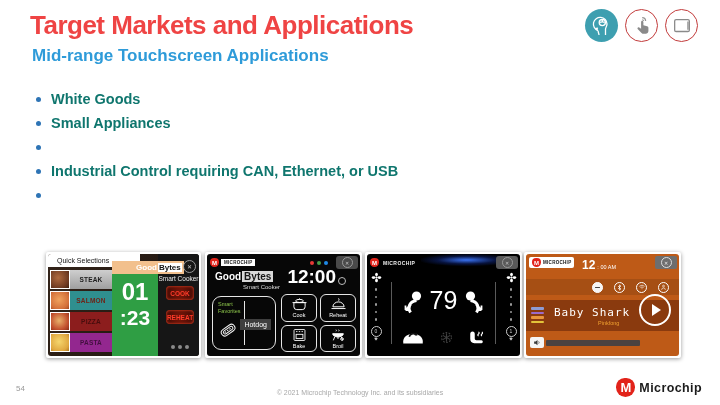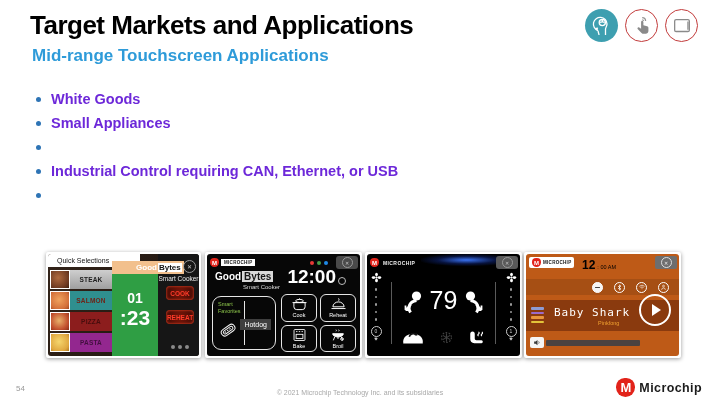--- a/index.html
+++ b/index.html
@@ -1,54 +1,54 @@
 <!DOCTYPE html>
 <html><head>
 <meta charset="utf-8">
 <style>
   html,body{margin:0;padding:0;background:#e9e9e9;}
   .slide{position:relative;width:720px;height:405px;background:#ffffff;
          font-family:"Liberation Sans",sans-serif;overflow:hidden;margin:0 auto;}
 
   
   .title{position:absolute;left:30px;top:10px;font-size:26px;font-weight:bold;
-         color:#000000;letter-spacing:-0.5px;}
+         color:#ef4444;letter-spacing:-0.5px;}
   .subtitle{position:absolute;left:32px;top:46px;font-size:17px;font-weight:bold;color:#2E9BD9;}
 
   
   .hdr-icons{position:absolute;top:9px;right:22px;display:flex;gap:7px;}
   .hicon{width:33px;height:33px;border-radius:50%;display:flex;align-items:center;justify-content:center;}
   .hicon.teal{background:#3E9FB0;}
   .hicon.ring{background:#fff;border:1.5px solid #C23B3B;box-sizing:border-box;}
 
   
   .bullets{position:absolute;left:36px;top:90px;}
   .bullet{display:flex;align-items:flex-start;height:24px;}
   .bullet .dot{width:5px;height:5px;border-radius:50%;background:#2E74B5;margin:7px 10px 0 0;flex:none;}
-  .bullet .txt{font-size:14.5px;font-weight:bold;color:#6d28d9;line-height:18px;}
+  .bullet .txt{font-size:14.5px;font-weight:bold;color:#0f766e;line-height:18px;}
 
   
   .shot{position:absolute;top:252px;height:106px;background:#fff;padding:2px;
         box-shadow:0 1px 4px rgba(0,0,0,.4);border-radius:2px;box-sizing:border-box;}
   .screen{position:relative;width:100%;height:100%;overflow:hidden;border-radius:3px;}
 
   
   .sc1{background:linear-gradient(120deg,#33241a,#1c130d);}
   .sc1 .qs-tab{position:absolute;left:0;top:0;width:92px;height:13px;background:#fff;
                font-size:7px;color:#151515;display:flex;align-items:center;padding-left:9px;
                border-radius:0 0 5px 0;box-sizing:border-box;}
   .sc1 .rows{position:absolute;left:2px;top:16px;width:62px;}
   .sc1 .row{display:flex;height:19px;margin-bottom:2px;}
   .sc1 .thumb{width:20px;height:19px;background:#fff;padding:1px;box-sizing:border-box;flex:none;}
   .sc1 .thumb i{display:block;width:100%;height:100%;}
   .sc1 .band{flex:1;display:flex;align-items:center;justify-content:center;
              font-size:6.5px;font-weight:bold;letter-spacing:.2px;}
   .sc1 .green{position:absolute;left:64px;top:20px;width:46px;bottom:0;background:#2f9e44;
               color:#fff;font-weight:bold;text-align:center;}
-  .sc1 .green .min{font-size:14px;margin-top:16px;}
+  .sc1 .green .min{font-size:24px;margin-top:4px;}
   .sc1 .green .sec{font-size:21px;}
   .sc1 .rightcol{position:absolute;left:110px;right:0;top:0;bottom:0;background:#161616;}
   .sc1 .banner{position:absolute;left:64px;top:7px;width:72px;height:13px;background:#f2c08d;
                display:flex;align-items:center;justify-content:flex-end;font-size:8px;font-weight:bold;z-index:3;}
   .sc1 .banner .g{color:#fff;}
   .sc1 .banner .b{color:#111;background:#fff;padding:0 1px;margin-left:1px;}
   .sc1 .smart{position:absolute;left:110px;right:0;top:21px;text-align:center;color:#eee;font-size:6.5px;}
   .sc1 .btn{position:absolute;left:118px;width:28px;height:14px;border-radius:4px;
             background:radial-gradient(circle,#7a1609,#3c0a04);display:flex;align-items:center;
             justify-content:center;font-size:6.5px;font-weight:bold;color:#ff3b2a;
@@ -101,21 +101,21 @@
   .sc3 .rail .snow{color:#fff;font-size:9px;line-height:7px;}
   .sc3 .vline{position:absolute;top:28px;bottom:12px;width:1px;background:#5a5a5a;}
   .sc3 .temp{position:absolute;left:0;right:0;top:32px;text-align:center;color:#fff;
              font-size:25px;font-weight:normal;}
   .sc3 .vent{position:absolute;top:36px;}
   .sc3 .bottom{position:absolute;left:28px;right:28px;bottom:6px;display:flex;justify-content:space-around;align-items:center;}
 
   
   .sc4{background:#BE5A17;}
   .sc4 .chip4{position:absolute;left:3px;top:3px;background:#fff;border-radius:2px;padding:1px 3px;}
-  .sc4 .clock4{position:absolute;left:56px;top:4px;color:#000000;display:flex;align-items:baseline;gap:2px;}
+  .sc4 .clock4{position:absolute;left:56px;top:4px;color:#ffffff;display:flex;align-items:baseline;gap:2px;}
   .sc4 .clock4 .h{font-size:12px;font-weight:bold;}
   .sc4 .clock4 .r{font-size:5.5px;}
   .sc4 .xbox4{position:absolute;right:2px;top:2px;width:22px;height:13px;background:#6e6e6e;
               border-radius:2px;display:flex;align-items:center;justify-content:center;}
   .sc4 .srcband{position:absolute;left:0;right:0;top:25px;height:16px;background:rgba(0,0,0,.12);
                 display:flex;align-items:center;justify-content:flex-end;gap:11px;padding-right:10px;box-sizing:border-box;}
   .srcico{width:11px;height:11px;border-radius:50%;border:1px solid #fff;display:flex;
           align-items:center;justify-content:center;box-sizing:border-box;}
   .srcico.sel{background:#f5f5f5;}
   .sc4 .trackbar{position:absolute;left:0;right:0;top:46px;height:31px;background:#8a3a0e;}

